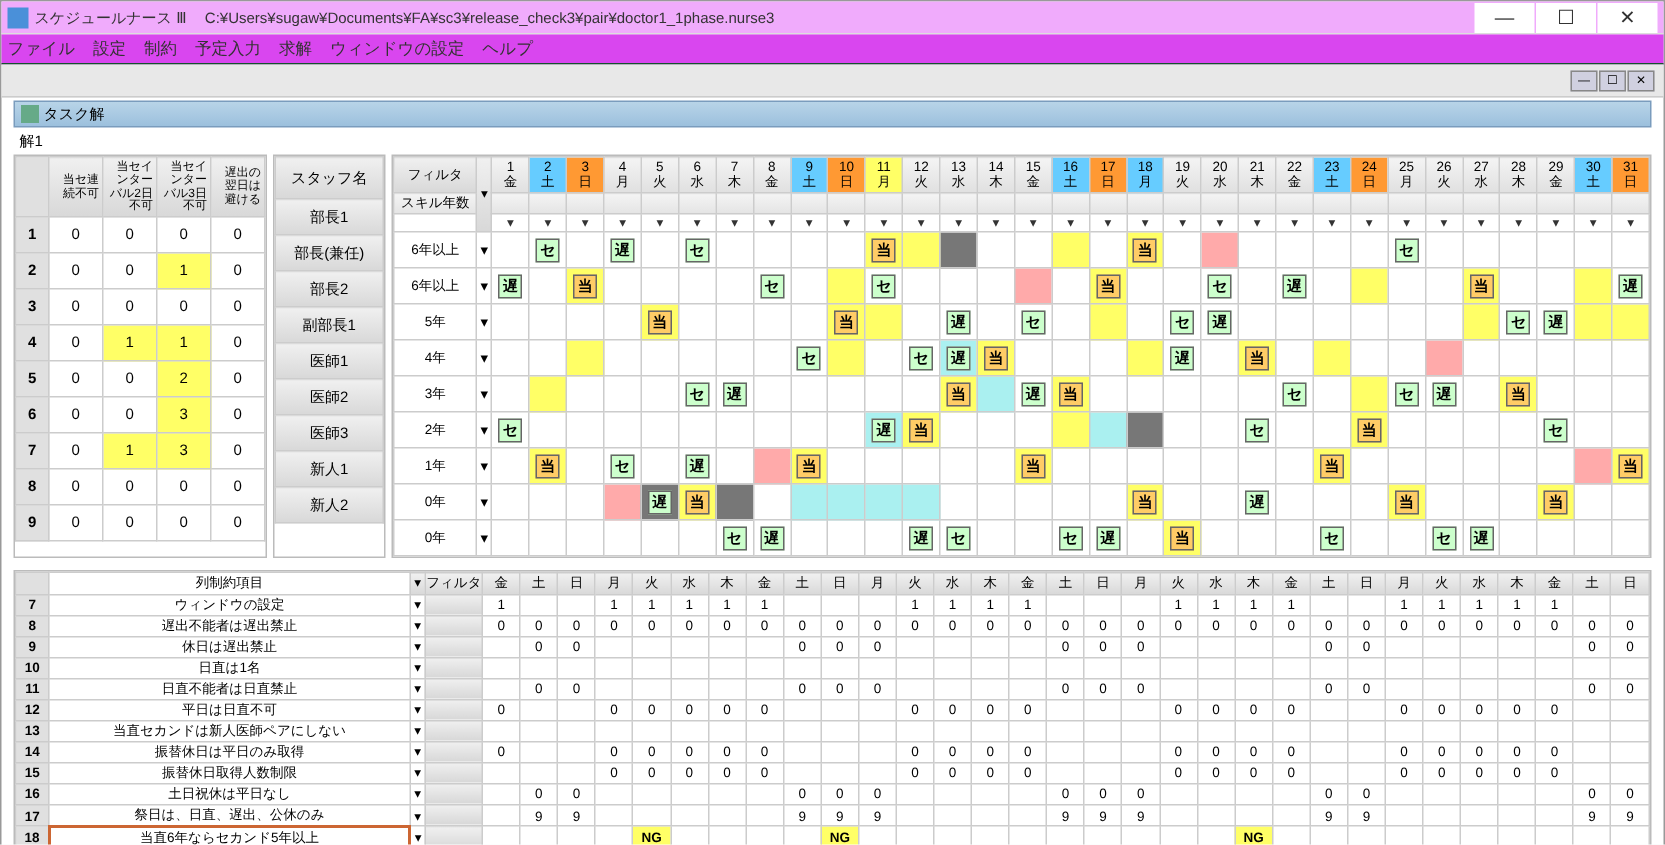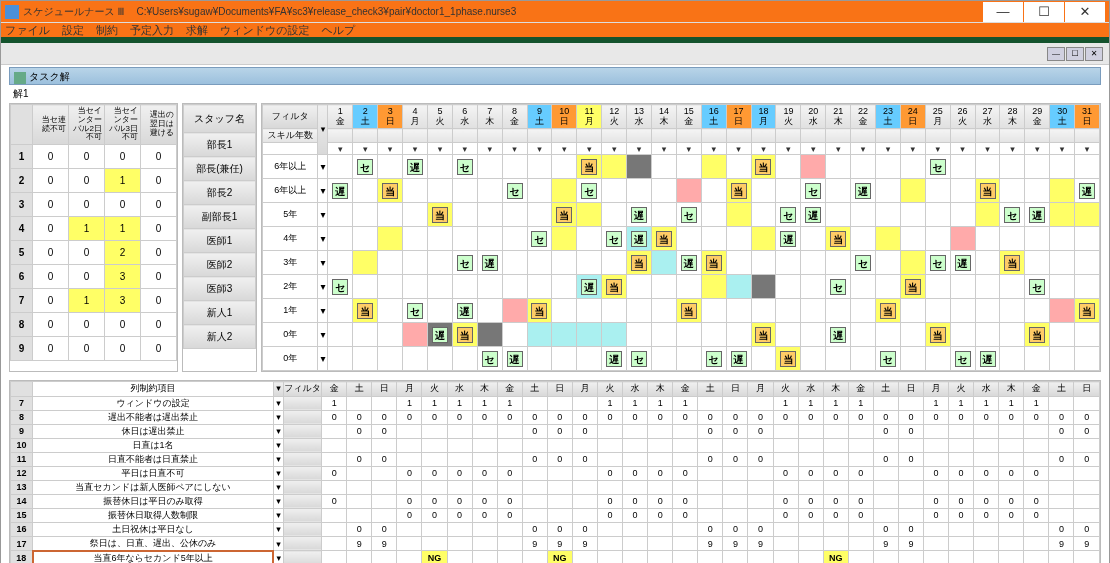--- a/index.html
+++ b/index.html
@@ -1,29 +1,29 @@
 <!DOCTYPE html>
 <html><head>
 <meta charset="utf-8">
 <style>
 * { margin: 0; padding: 0; box-sizing: border-box; font-family: 'MS PGothic', 'Meiryo', sans-serif; font-size: 10px; }
 body { background: #f0f0f0; width: 1110px; height: 563px; overflow: hidden; }
 .window { background: #fff; border: 1px solid #999; }
-.titlebar { background: #f97316; height: 22px; display: flex; align-items: center; padding: 0 4px; border-bottom: 1px solid #ddd; }
+.titlebar { background: #f0abfc; height: 22px; display: flex; align-items: center; padding: 0 4px; border-bottom: 1px solid #ddd; }
 .titlebar-icon { width: 14px; height: 14px; background: #4a90d9; margin-right: 4px; }
 .titlebar-text { flex: 1; font-size: 11px; color: #333; }
 .win-controls { display: flex; gap: 1px; }
 .win-btn { width: 40px; height: 20px; display: flex; align-items: center; justify-content: center; background: #fff; border: none; font-size: 13px; color: #333; }
-.menubar { height: 20px; display: flex; align-items: center; padding: 0 4px; gap: 12px; background: #f97316; border-bottom: 6px solid #14532d; }
+.menubar { height: 20px; display: flex; align-items: center; padding: 0 4px; gap: 12px; background: #d946ef; border-bottom: 1px solid #14532d; }
 .menubar span { font-size: 11px; color: #333; }
 .toolbar-row { height: 22px; background: #e8e8e8; border-bottom: 1px solid #ccc; display: flex; align-items: center; padding-left: 100px; }
 .mini-win-controls { display: flex; gap: 1px; margin-left: auto; margin-right: 6px; }
 .mini-win-controls button { width: 18px; height: 14px; background: #d0d0e0; border: 1px solid #888; font-size: 8px; }
 .task-pane { margin: 2px 8px 0 8px; }
-.task-header { background: linear-gradient(#b8d4e8,#9cc0dd); height: 18px; display: flex; align-items: flex-end; padding: 0 4px; border: 1px solid #7a9cbd; font-size: 11px; }
+.task-header { background: linear-gradient(#b8d4e8,#9cc0dd); height: 18px; display: flex; align-items: center; padding: 0 4px; border: 1px solid #7a9cbd; font-size: 11px; }
 .task-header-icon { width: 12px; height: 12px; background: #6a8; margin-right: 3px; }
 .sub-label { font-size: 10px; padding: 2px 4px; }
 .content { display: flex; gap: 4px; margin: 0 8px; }
 .left-panel, .mid-panel { border: 1px solid #bbb; background: #fff; }
 .right-panel { flex: 1; border: 1px solid #bbb; background: #fff; overflow: hidden; }
 table { border-collapse: collapse; }
 td, th { border: 1px solid #ccc; text-align: center; vertical-align: middle; padding: 0; height: 24px; font-size: 10px; }
 .row-num { background: #e0e0e0; width: 22px; font-weight: bold; }
 .hdr { background: linear-gradient(#f0f0f0,#d8d8d8); font-size: 9px; line-height: 1.1; padding: 2px; }
 .hdr-small { font-size: 8px; text-align: right; }

